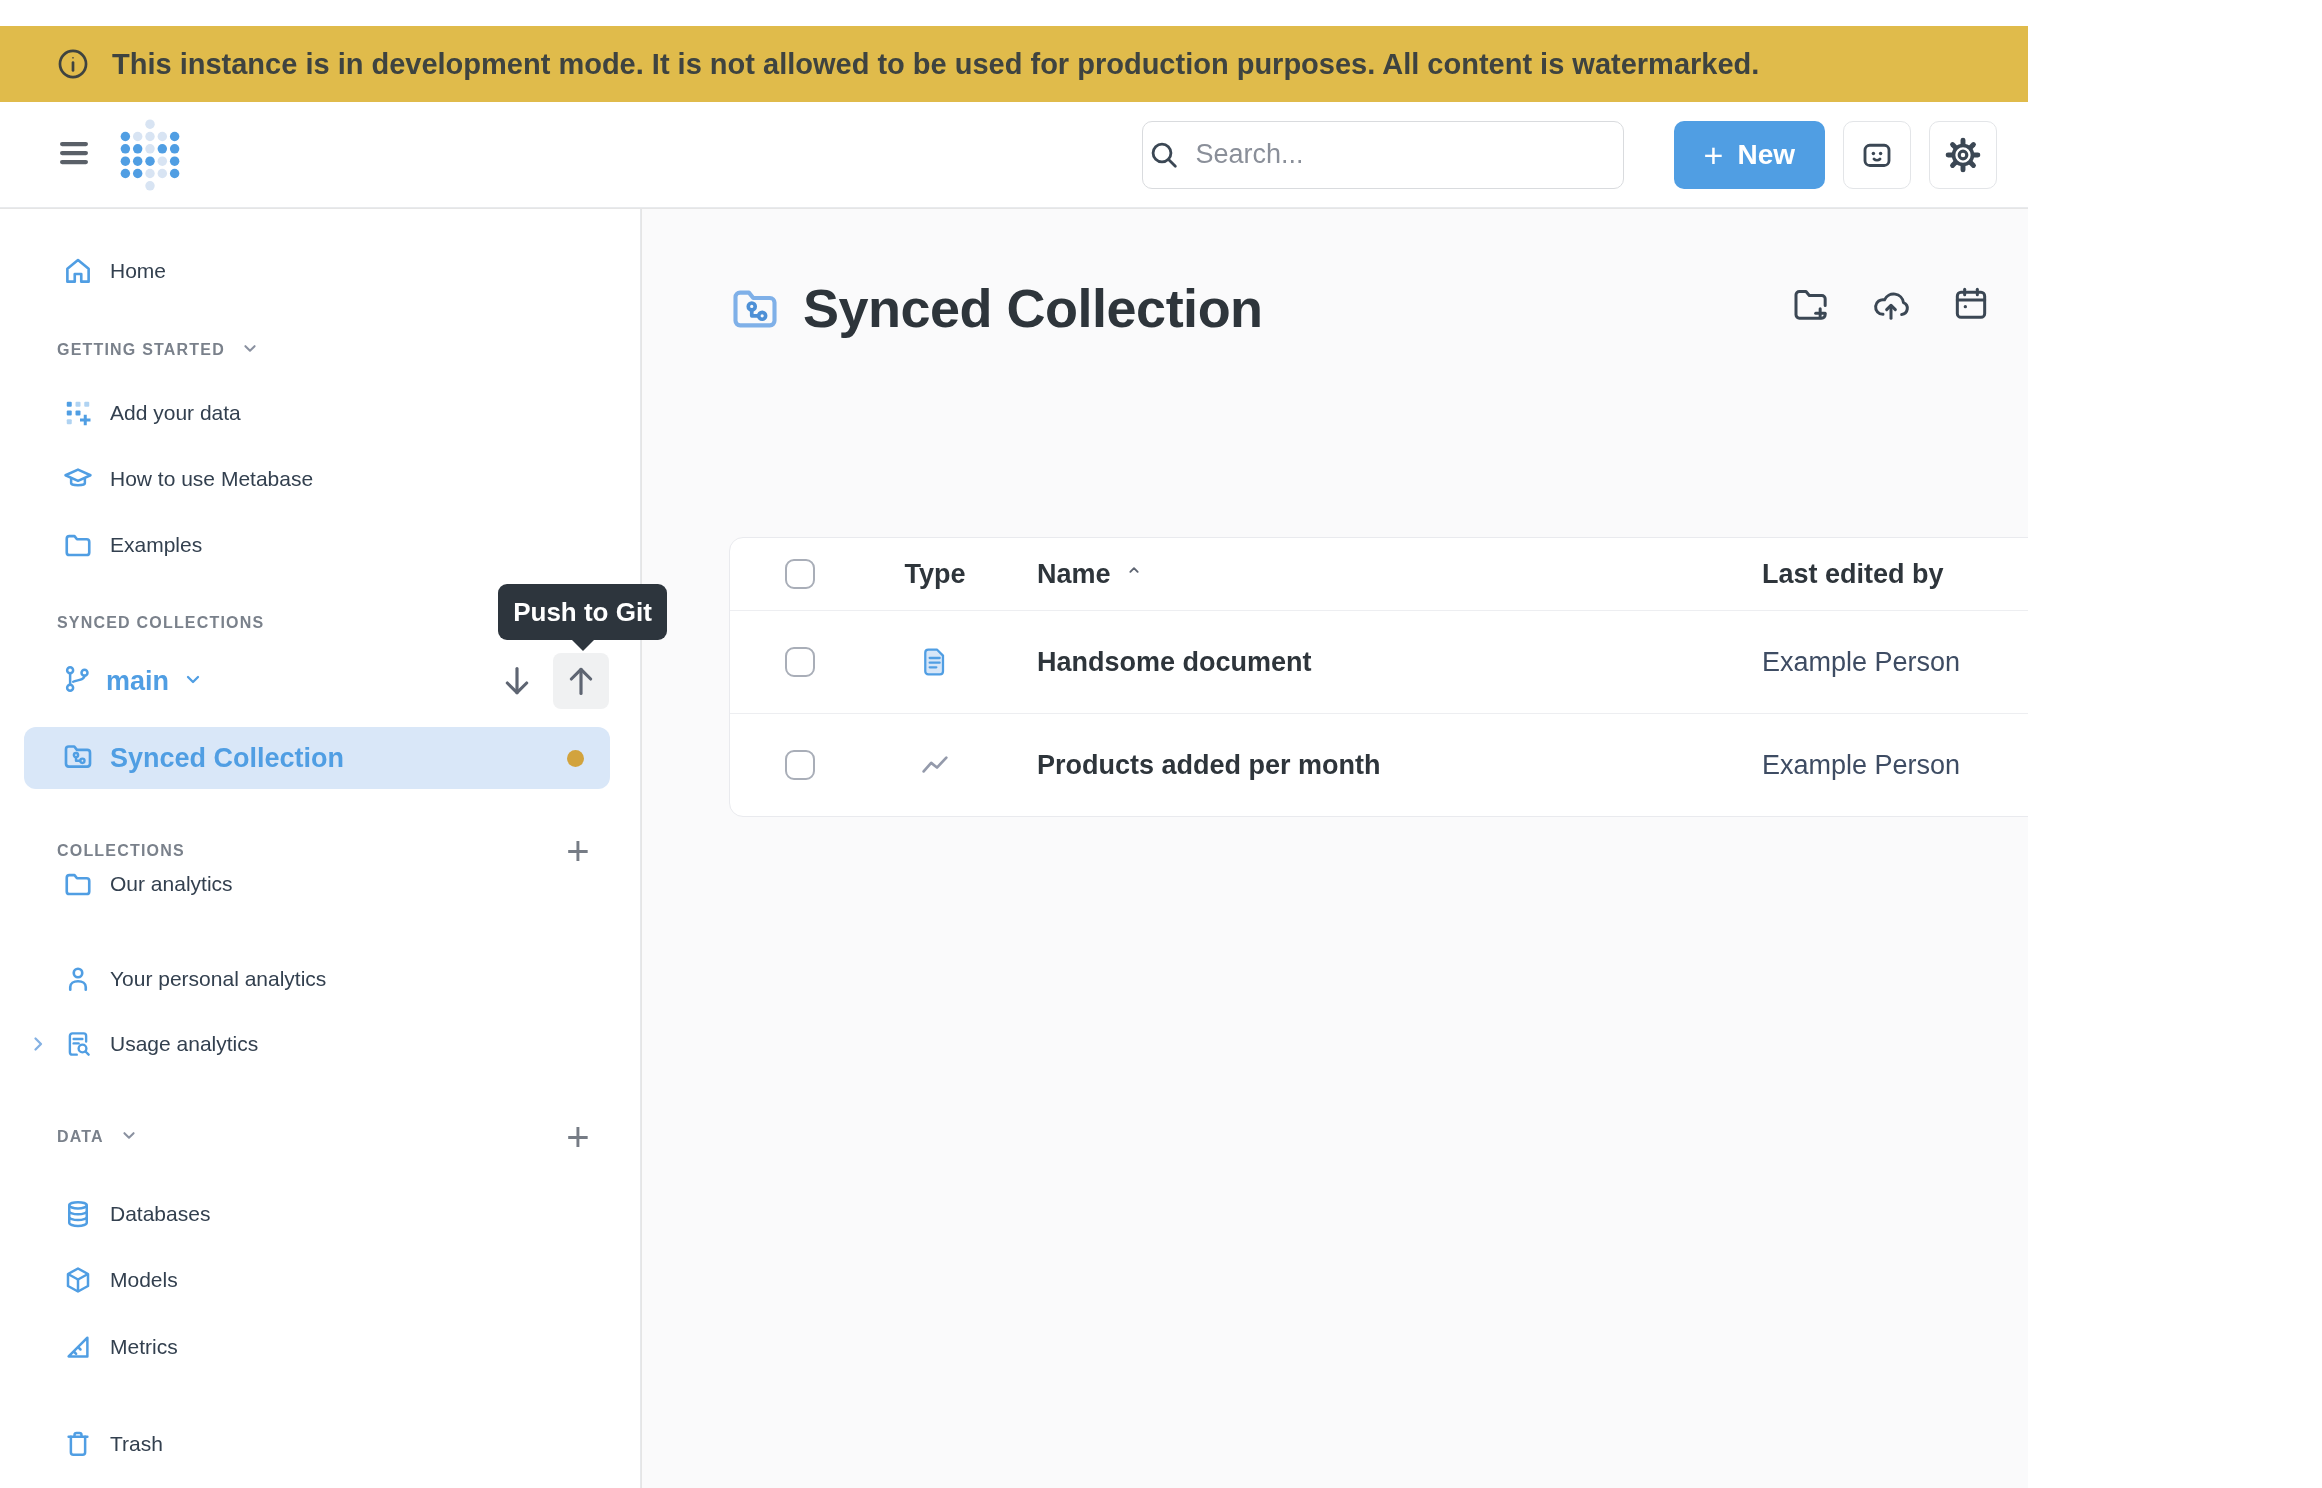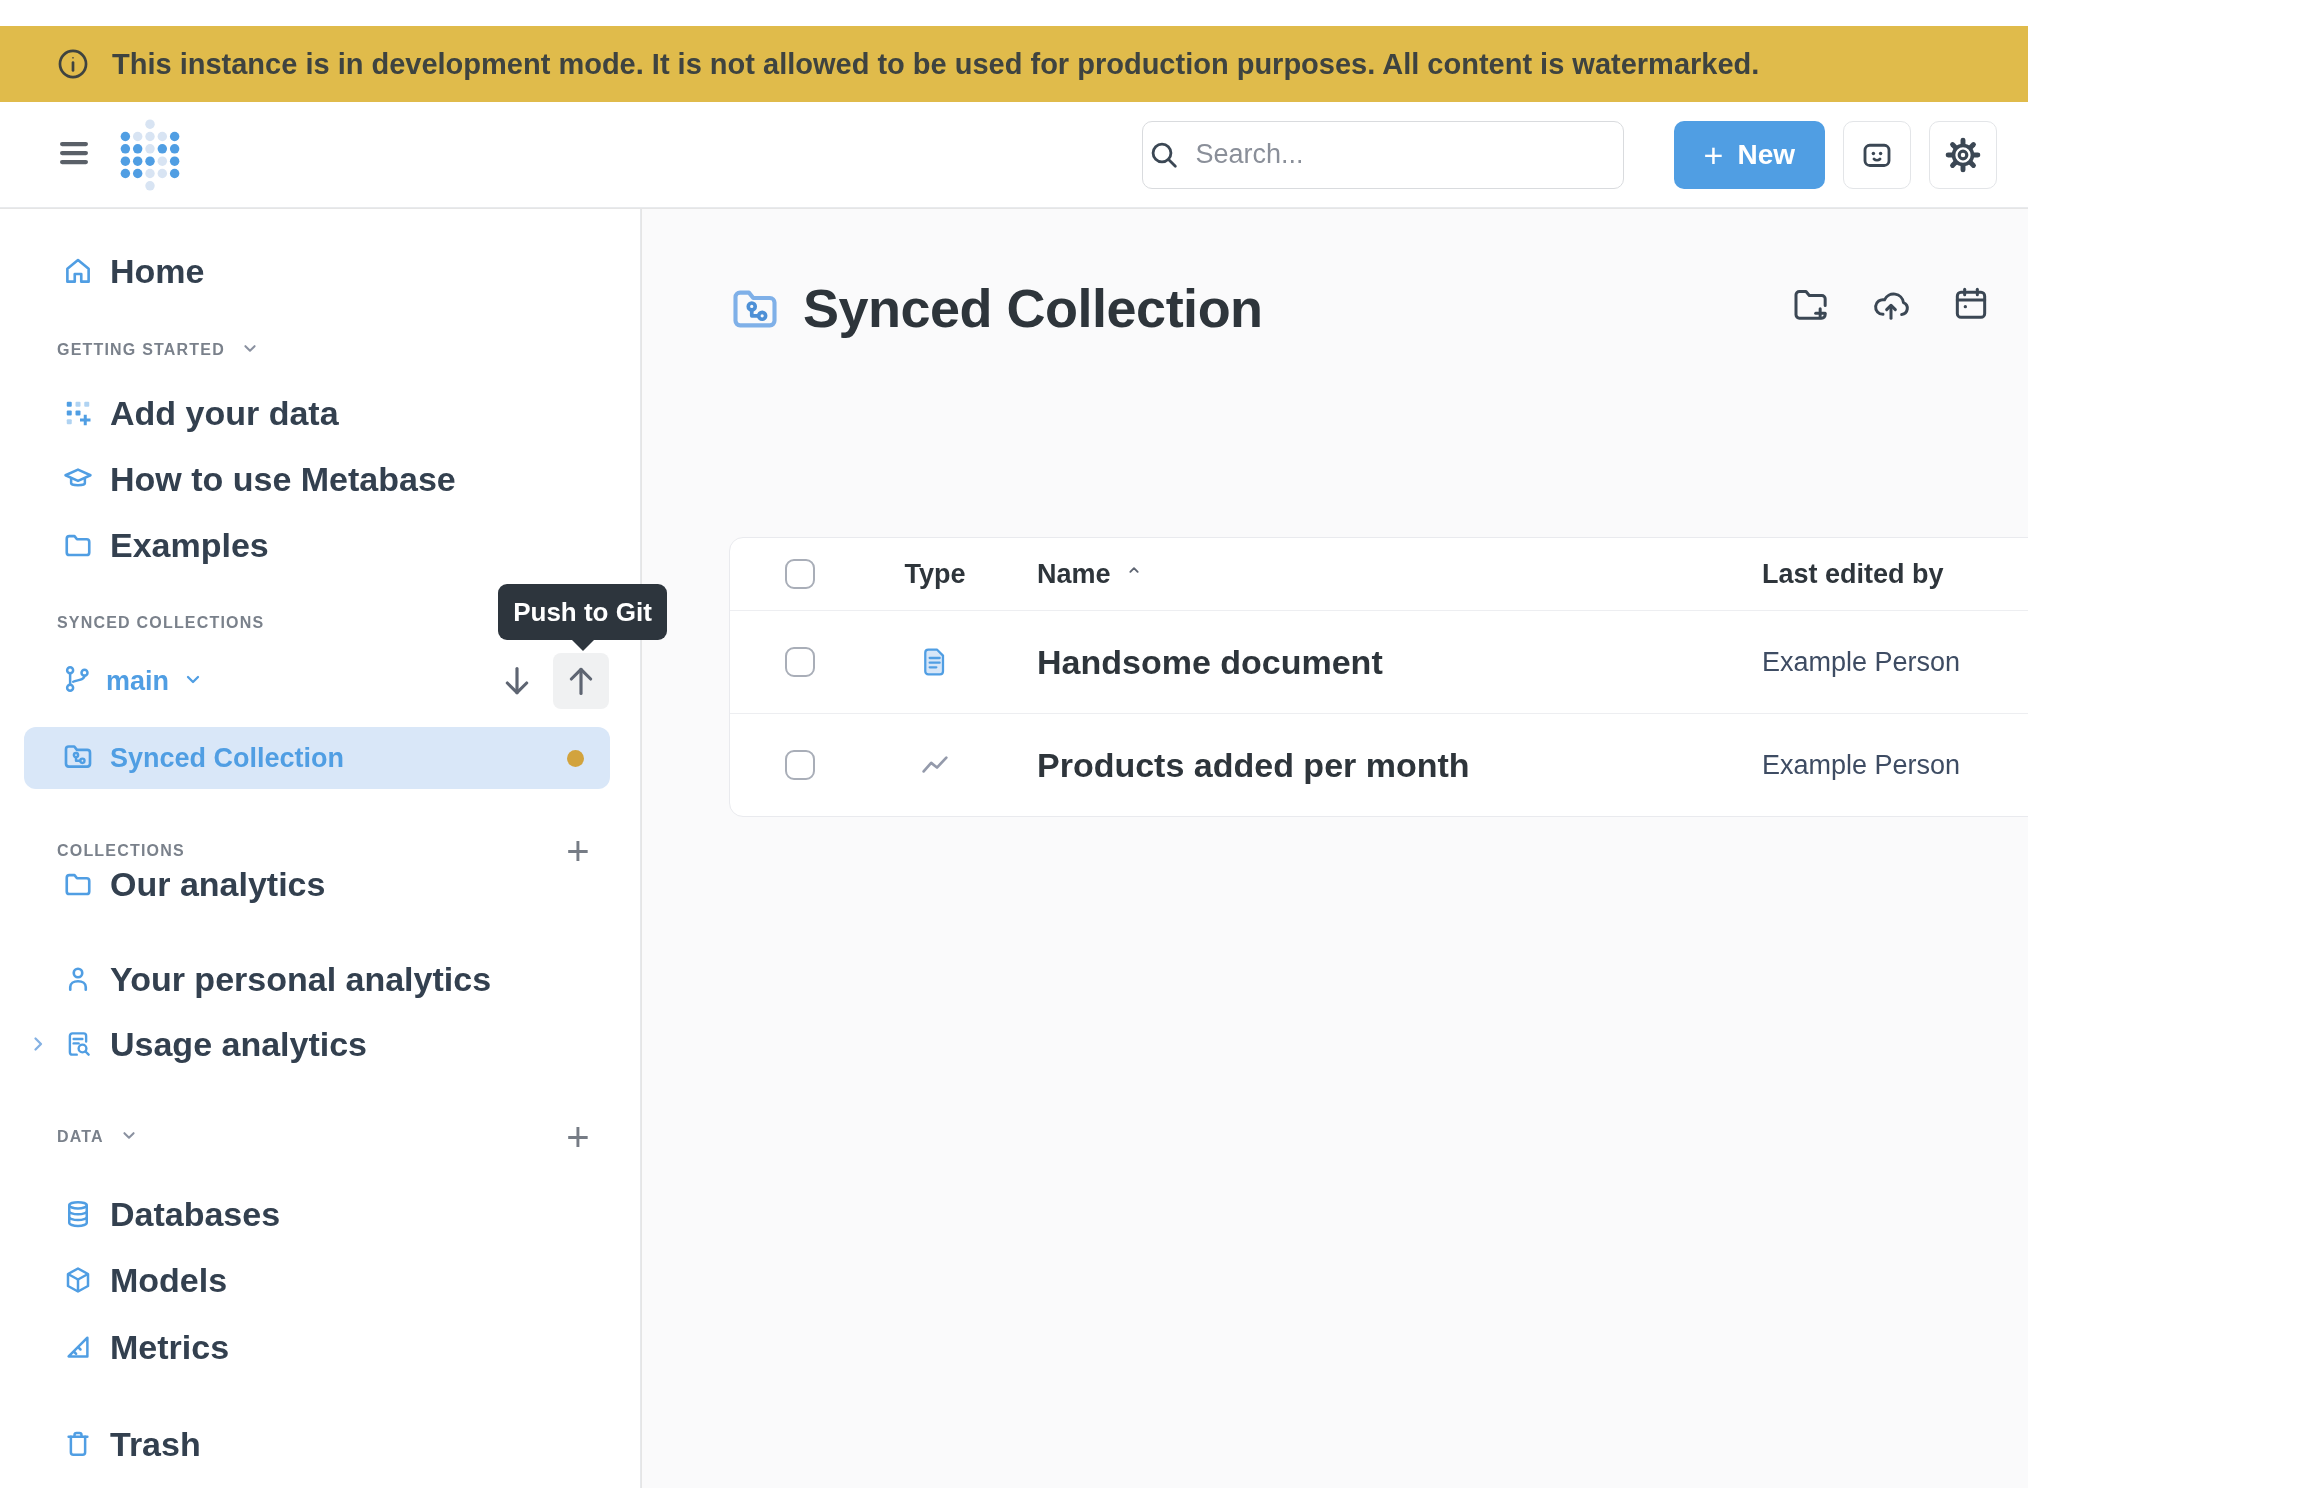--- a/index.html
+++ b/index.html
@@ -27,21 +27,21 @@
   .new-btn .plus { font-size:34px; font-weight:400; line-height:1; }
   .iconbtn { margin-left:18px; width:68px; height:68px; background:#fff; border:1px solid #E3E5E8; border-radius:10px;
              display:flex; align-items:center; justify-content:center; color:#3B4754; cursor:pointer; }
   .iconbtn:last-child { margin-right:31px; }
 
   
   .sidebar { position:absolute; top:183px; left:0; width:641px; height:1305px; background:#fff;
              border-right:1px solid #E6E8EB; }
   .srow { position:absolute; left:0; width:641px; height:62px; display:flex; align-items:center; cursor:pointer; }
   .srow .ic { width:32px; margin-left:62px; display:flex; justify-content:center; color:#509EE3; }
-  .srow .lbl { margin-left:16px; font-size:34px; font-weight:700; color:#33404F; }
+  .srow .lbl { margin-left:16px; font-size:21px; font-weight:400; color:#33404F; }
   .shead { position:absolute; left:0; width:641px; height:62px; display:flex; align-items:center; }
   .shead .t { margin-left:57px; font-size:16px; font-weight:700; letter-spacing:1.2px; color:#7A818B; }
   .shead .chev { margin-left:14px; color:#8A91A0; }
   .shead .plus-btn { position:absolute; right:41px; width:44px; height:44px; border:none; background:none;
                      color:#767C85; font-size:40px; font-weight:300; cursor:pointer; line-height:1; }
   .branch-row { position:absolute; left:0; width:641px; height:62px; display:flex; align-items:center; }
   .branch-row .ic { width:32px; margin-left:62px; color:#509EE3; }
   .branch-row .lbl { margin-left:12px; font-size:27px; font-weight:700; color:#509EE3; }
   .branch-row .chev { margin-left:12px; color:#509EE3; }
   .arrow-btn { position:absolute; width:56px; height:56px; border:none; background:none; border-radius:8px;
@@ -72,21 +72,21 @@
            border-radius:14px; overflow:hidden; }
   .trow { display:grid; grid-template-columns:140px 130px 730px 1fr 137px; align-items:center; }
   .trow.head { height:72px; }
   .trow.body { height:103px; border-top:1px solid #EDEEF1; cursor:pointer; }
   .cb-cell { display:flex; justify-content:center; }
   .checkbox { width:30px; height:30px; border:2.5px solid #A9AEB8; border-radius:9px; background:#fff; cursor:pointer; }
   .type-cell { display:flex; justify-content:center; }
   .th { font-size:27px; font-weight:700; color:#2E353B; }
   .name-cell { padding-left:37px; display:flex; align-items:flex-start; gap:12px; }
   .edited-cell { padding-left:32px; }
-  .row-name { font-size:34px; font-weight:700; color:#2E353B; }
+  .row-name { font-size:27px; font-weight:700; color:#2E353B; }
   .row-person { font-size:27px; font-weight:400; color:#3E4C63; }
   .dots-cell { display:flex; justify-content:center; }
   .dots-btn { border:none; background:none; color:#3E4754; cursor:pointer; display:flex; }
   .caret { color:#5E6572; display:flex; }
 </style>
 </head>
 <body>
 
 <div class="screen">
 

